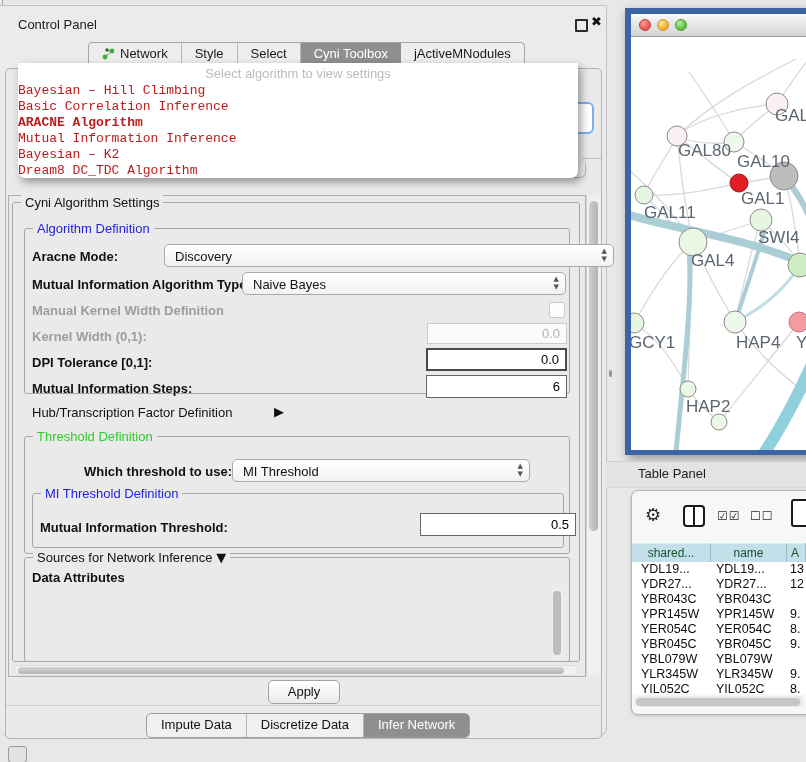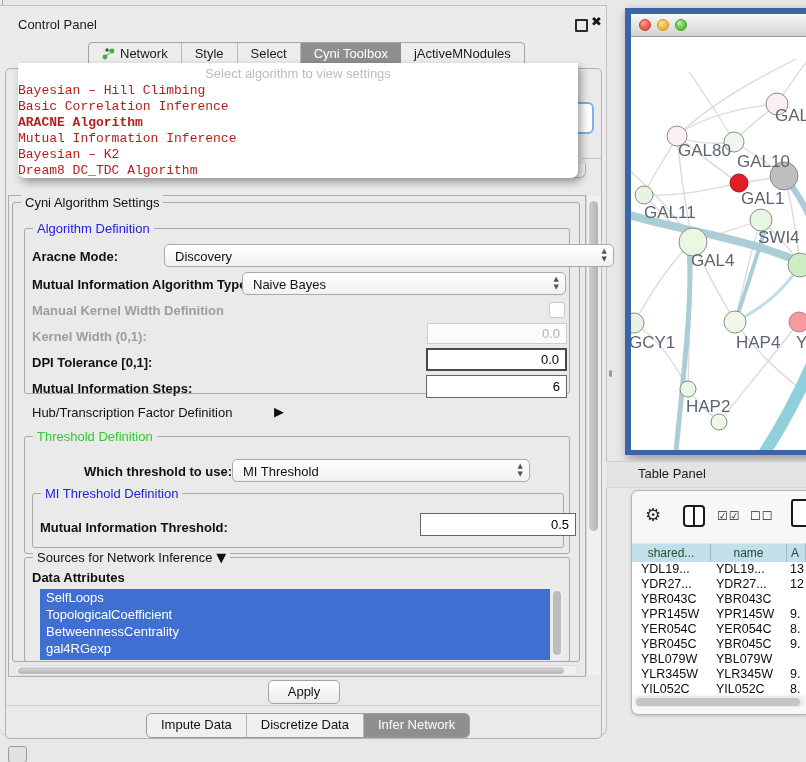--- a/index.html
+++ b/index.html
@@ -205,26 +205,20 @@
   <div class="lbl" style="left:40px;top:514px;">Mutual Information Threshold:</div>
   <div class="tf med" style="left:420px;top:507px;width:156px;height:23px;">0.5</div>
 
   <div class="fs" style="left:24px;top:551px;width:544px;height:103px;">
     <span class="lg black">
       <span>Sources for Network Inference</span>
       <span class="tri">▼</span>
     </span>
   </div>
   <div class="lbl" style="left:32px;top:564px;">Data Attributes</div>
-  <div class="abs" id="attr-list">
-    <div class="ai">SelfLoops</div>
-    <div class="ai">TopologicalCoefficient</div>
-    <div class="ai">BetweennessCentrality</div>
-    <div class="ai">gal4RGexp</div>
-  </div>
   <div class="abs list-scroll">
       <div class="thumb"></div>
     </div>
 
   <div class="abs" id="hscroll">
       <div class="thumb"></div>
     </div>
 
   <div class="abs" id="apply-btn">Apply</div>
   <div class="abs" id="panel-sep"></div>

